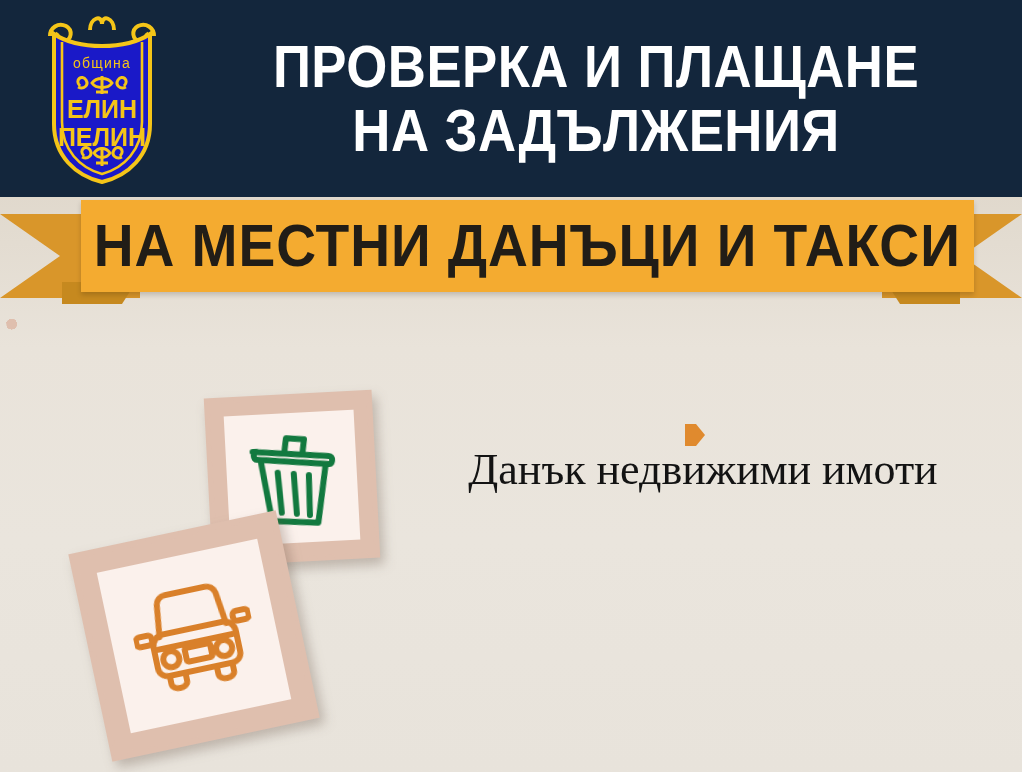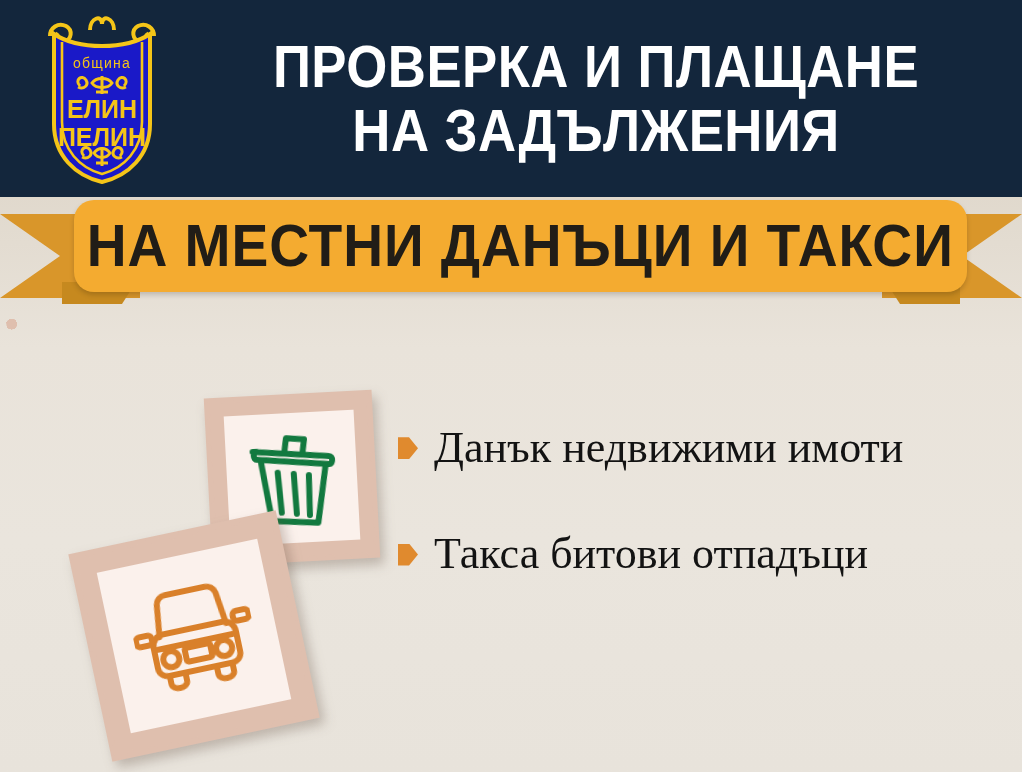--- a/index.html
+++ b/index.html
@@ -51,25 +51,24 @@
   }
   .ribbon-fold-l{
     position:absolute;left:62px;top:86px;width:74px;height:22px;background:#c6891f;
     clip-path:polygon(0 0, 74px 0, 60px 22px, 0 22px);
   }
   .ribbon-fold-r{
     position:absolute;right:62px;top:86px;width:74px;height:22px;background:#c6891f;
     clip-path:polygon(0 0, 74px 0, 74px 22px, 14px 22px);
   }
   .ribbon-main{
-    position:absolute;left:74px;top:4px;width:893px;height:92px;
+    position:absolute;left:81px;top:4px;width:893px;height:92px;
     background:#f4ab30;
     display:flex;align-items:center;justify-content:center;
     box-shadow:0 3px 5px rgba(0,0,0,0.17);
-    border-radius:20px;
   }
   .ribbon-text{
     color:#211d17;font-weight:bold;font-size:60px;line-height:1;
     letter-spacing:1px;white-space:nowrap;
     transform:scaleX(0.92);
   }
 
   
   .stamps{position:absolute;left:0;top:296px;width:420px;height:476px;z-index:3;}
   .stamp{
@@ -91,21 +90,21 @@
   .stamp-car{left:88px;top:234px;width:212px;height:212px;transform:rotate(-12deg);}
   .stamp-car .inner{left:24px;top:24px;width:164px;height:164px;}
 
   .scallop{position:absolute;inset:0;}
 
   
   .list{
     position:absolute;left:398px;top:424px;width:610px;z-index:4;
   }
   .list-item{
-    display:flex;align-items:center;margin-bottom:58px;
+    display:flex;align-items:center;margin-bottom:58px;flex-direction:column;
   }
   .bullet{
     width:20px;height:22px;margin-right:16px;flex:0 0 auto;
     background:#e08a2e;
     clip-path:polygon(0 0, 11px 0, 20px 11px, 11px 22px, 0 22px);
   }
   .list-label{
     font-family:"Liberation Serif", serif;
     font-size:44px;color:#131313;line-height:1.1;white-space:nowrap;
   }
@@ -362,19 +361,15 @@
         </svg>
       </div>
     </div>
   </div>
 
   <div class="list">
     <div class="list-item">
       <span class="bullet"></span>
       <span class="list-label">Данък недвижими имоти</span>
     </div>
-    <div class="list-item">
-      <span class="bullet"></span>
-      <span class="list-label">Такса битови отпадъци</span>
-    </div>
   </div>
 
 </div>
 
 </body></html>

